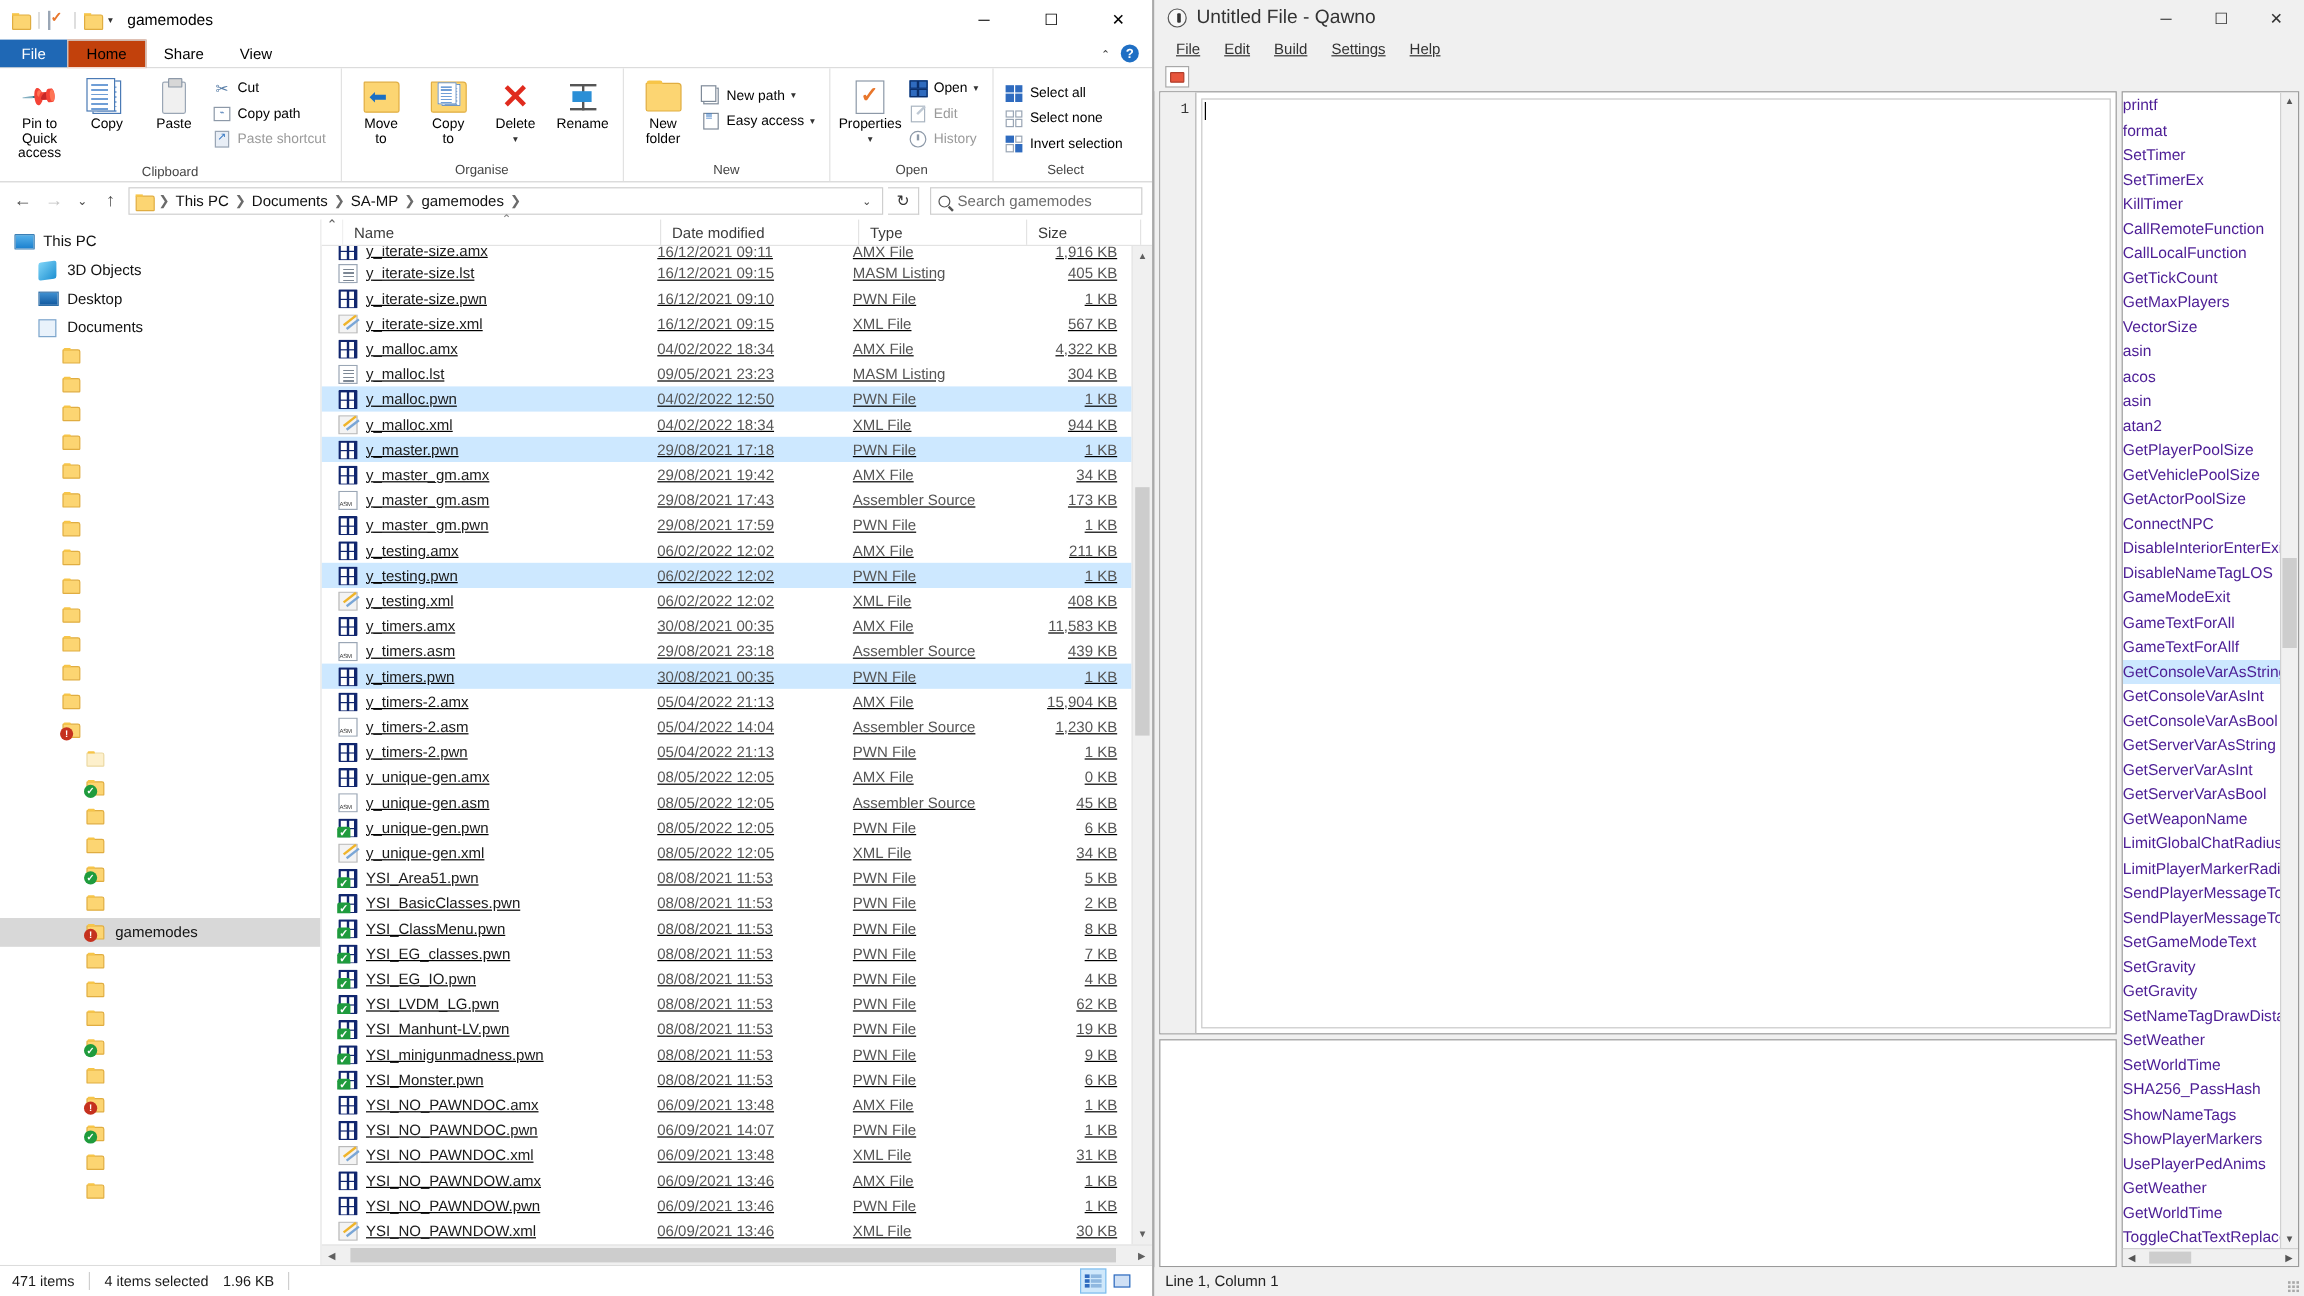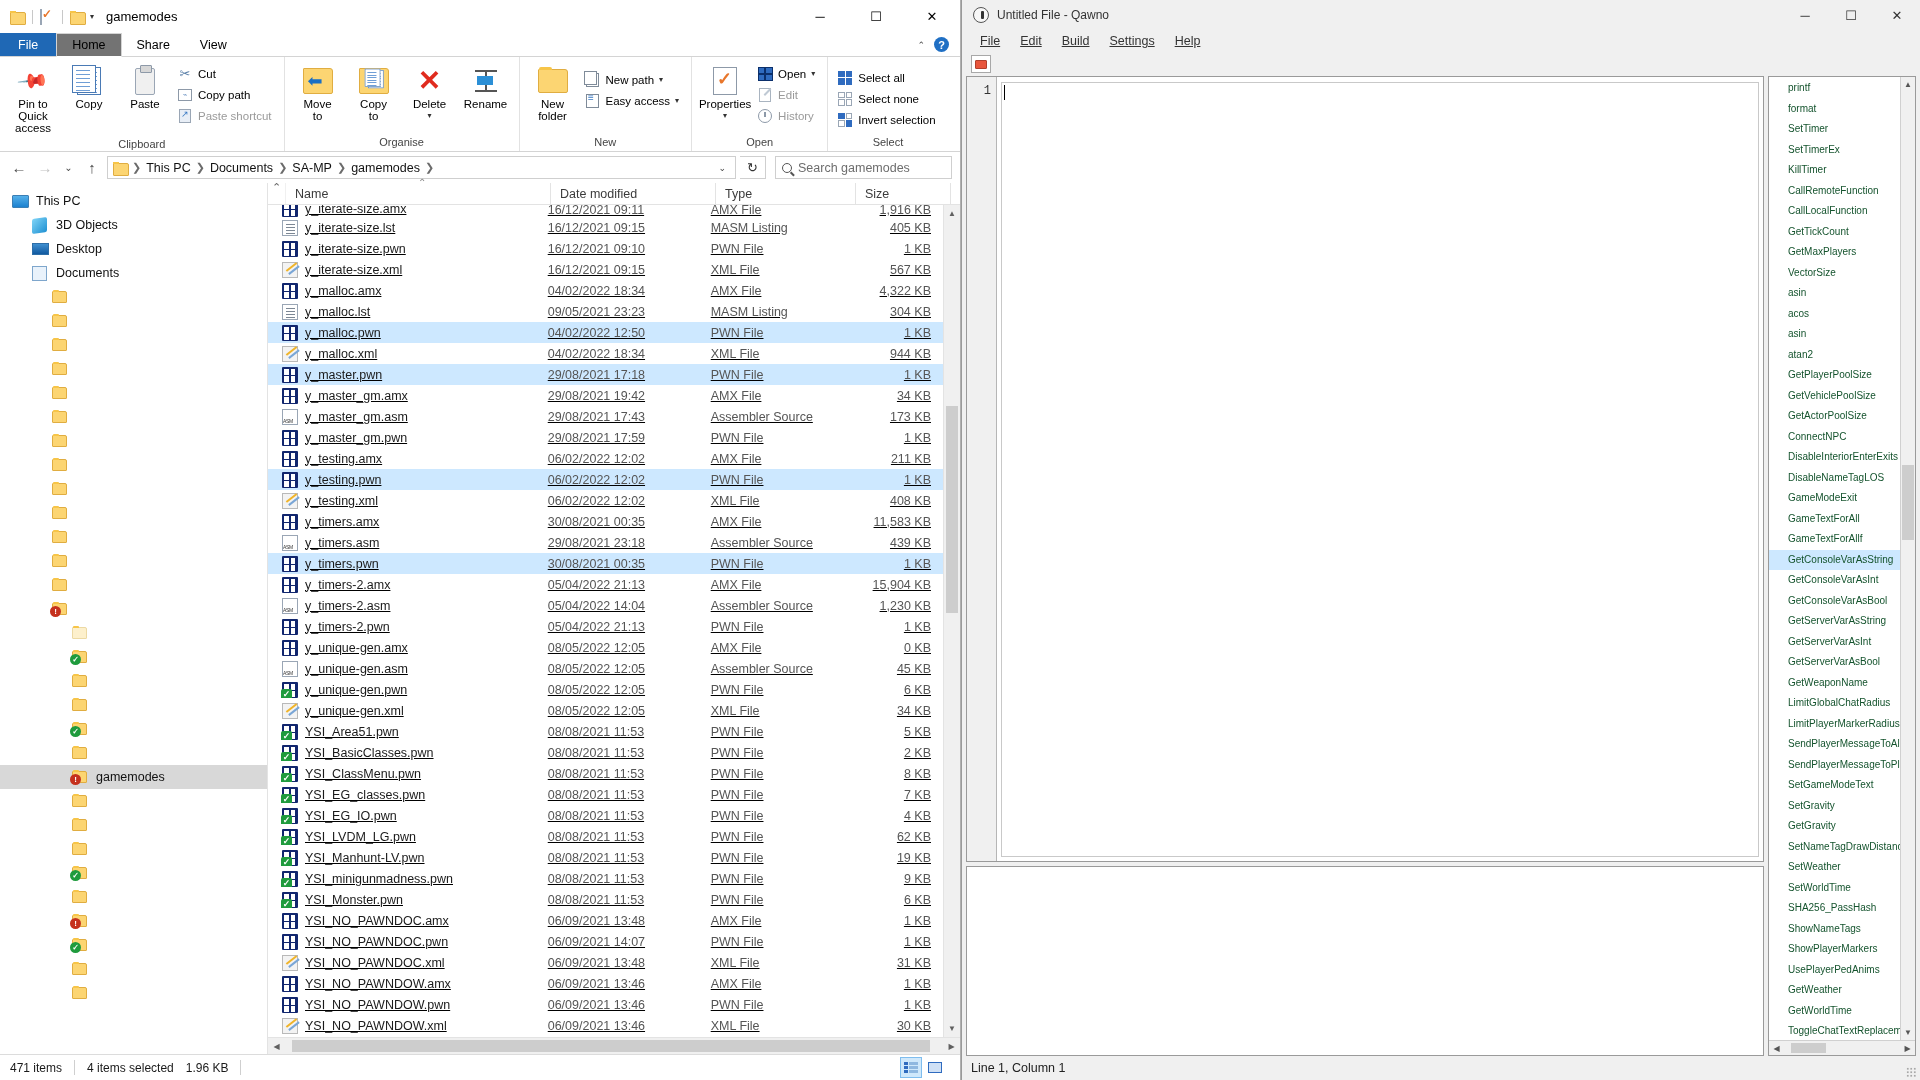--- a/index.html
+++ b/index.html
@@ -60,21 +60,21 @@
   .ex-tabs {
     height: 24px; display: flex; align-items: stretch; background: #ffffff;
     border-bottom: 1px solid #d4d4d4; position: relative; flex: none;
   }
   .ex-tab {
     padding: 0 15px; display: flex; align-items: center; font-size: 12.5px;
     color: #000; cursor: default;
   }
   .ex-tab.file { background: #1f68b5; color: #fff; padding: 0 18px; }
   .ex-tab.active {
-    background: #737373; border-left: 1px solid #d4d4d4; border-right: 1px solid #d4d4d4;
+    background: #c2410c; border-left: 1px solid #d4d4d4; border-right: 1px solid #d4d4d4;
     border-top: 1px solid #d4d4d4; margin-bottom: -1px; border-bottom: 1px solid #fff;
   }
   .tab-right { margin-left: auto; display: flex; align-items: center; gap: 9px; padding-right: 11px; }
   .help-ico {
     width: 15px; height: 15px; border-radius: 50%; background: #1f6fc4; color: #fff;
     font-size: 11px; display: flex; align-items: center; justify-content: center; font-weight: bold;
   }
 
   
   .ribbon {
@@ -298,21 +298,21 @@
   }
   .q-title {
     height: 30px; display: flex; align-items: center; background: #f0f0f0;
     padding-left: 11px; gap: 8px; flex: none; position: relative;
   }
   .q-logo {
     width: 16px; height: 16px; border-radius: 50%; border: 1.3px solid #555;
     background: #f7f7f7; position: relative; flex: none;
   }
   .q-logo:after { content:""; position:absolute; left:6.5px; top:3px; width:3px;height:8px;background:#333;border-radius:1px;}
-  .q-title-text { font-size: 12px; color: #333; }
+  .q-title-text { font-size: 16px; color: #333; }
   .q-winbtns { position: absolute; right: 0; top: 0; display: flex; }
   .q-winbtn { width: 46px; height: 30px; display:flex;align-items:center;justify-content:center;font-size:13px;color:#333;}
   .q-menubar {
     height: 22px; display: flex; align-items: center; gap: 0; padding-left: 8px;
     background: #f0f0f0; flex: none;
   }
   .q-menu { padding: 0 10px; font-size: 12.5px; color: #333; height: 22px; line-height: 22px; }
   .q-menu u { text-decoration: underline; }
   .q-toolbar { height: 24px; display: flex; align-items: center; padding-left: 9px; background: #f0f0f0; flex:none; }
   .q-tb-btn { width: 20px; height: 18px; border: 1px solid #a8a8a8; background: #fff;
@@ -337,22 +337,22 @@
   .q-output {
     flex: 1; border: 1px solid #9a9a9a; background: #fff; min-height: 0;
   }
   .q-right {
     width: 148px; border: 1px solid #9a9a9a; background: #fff; display: flex;
     flex-direction: column; flex: none; margin-bottom: 0;
   }
   .q-func-list { flex: 1; overflow: hidden; position: relative; display: flex; }
   .q-func-items { flex: 1; overflow: hidden; padding-top: 1px; }
   .q-func {
-    height: 20.5px; line-height: 20.5px; font-size: 10px; color: #14532d;
-    padding-left: 19px; white-space: nowrap; overflow: hidden;
+    height: 20.5px; line-height: 20.5px; font-size: 13px; color: #4c1d95;
+    padding-left: 0; white-space: nowrap; overflow: hidden;
   }
   .q-func.sel { background: #cde8ff; }
   .q-fscroll { width: 15px; background: #f0f0f0; border-left: 1px solid #d0d0d0; display:flex;flex-direction:column;flex:none;}
   .q-fs-btn { height: 15px; display:flex;align-items:center;justify-content:center;font-size:8px;color:#555;}
   .q-fs-track { flex:1; position: relative; }
   .q-fs-thumb { position:absolute; left:1px;right:1px;top:40%;height:8%;background:#cdcdcd;}
   .q-fhscroll { height: 15px; display: flex; border-top: 1px solid #d0d0d0; background:#f0f0f0; flex:none;}
   .q-fh-btn { width: 15px; display:flex;align-items:center;justify-content:center;font-size:8px;color:#555;}
   .q-fh-track { flex:1; position:relative;}
   .q-fh-thumb { position:absolute;top:2px;bottom:2px;left:6%;width:30%;background:#cdcdcd;}

